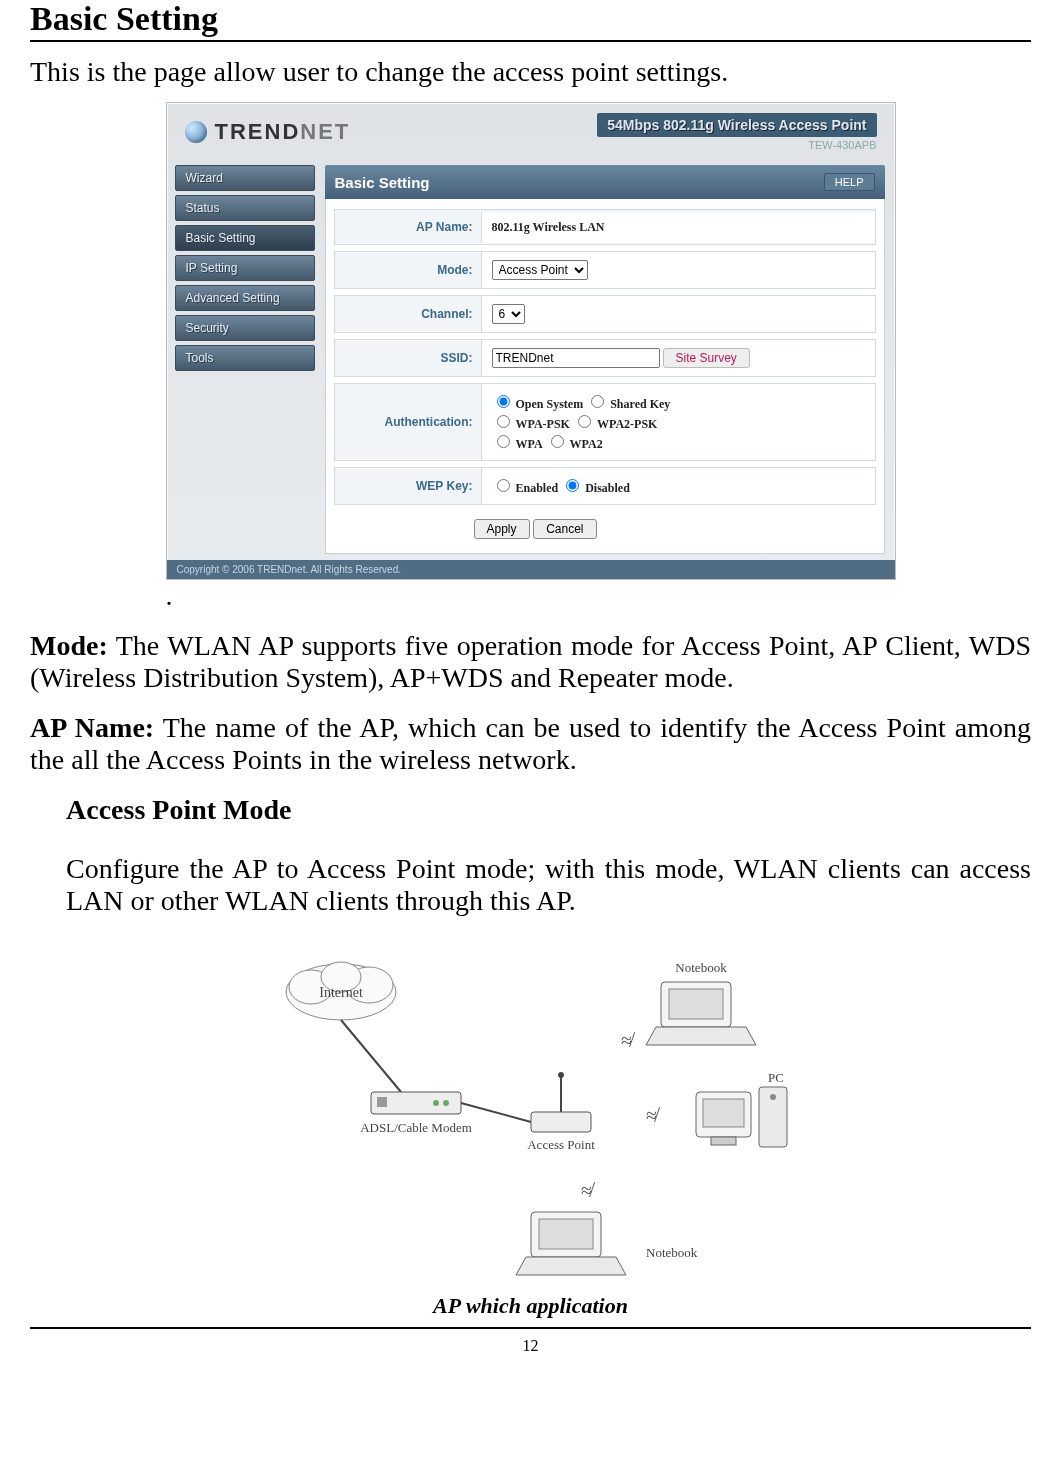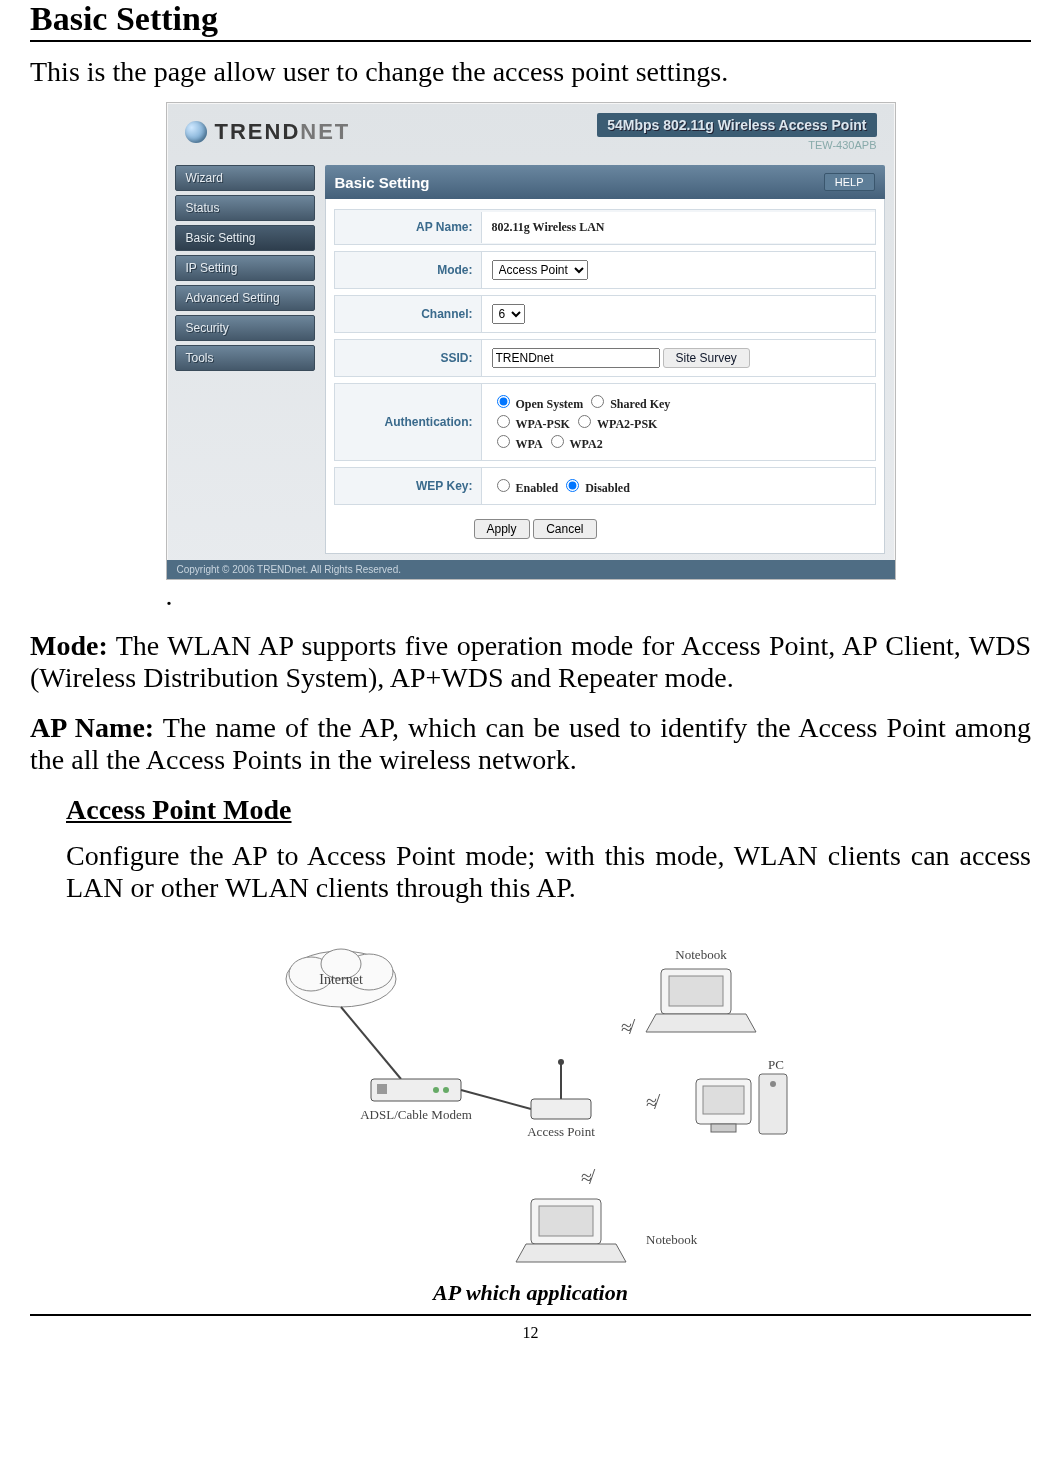--- a/index.html
+++ b/index.html
@@ -149,21 +149,21 @@
     padding: 8px 0 0 140px;
   }
   .uibtn {
     font-size: 12px;
     padding: 2px 12px;
     background: #eee;
     border: 1px solid #888;
     border-radius: 3px;
     cursor: pointer;
   }
-  .uibtn.disabled { color: #0f172a; border-color:#bbb; cursor: default;}
+  .uibtn.disabled { color: #be185d; border-color:#bbb; cursor: default;}
   select, input[type=text] {
     font-size: 12px;
     padding: 1px 2px;
   }
   .txt-wide { width: 160px; }
   .footer-strip {
     background: #4f6d84;
     color: #c9d5df;
     font-size: 10px;
     text-align: left;
@@ -175,22 +175,21 @@
     margin: 18px 0;
     text-align: justify;
   }
   .desc .label { font-weight: bold; }
   .submode {
     margin: 10px 0 10px 36px;
   }
   .submode h2 {
     font-size: 28px;
     font-weight: bold;
-    text-decoration: underline;
-    margin: 0 0 14px 0;
+    margin: 0 0 27px 0;
   }
   .submode p {
     font-size: 28px;
     text-align: justify;
     margin: 0;
   }
   .diagram {
     width: 560px;
     margin: 20px auto 0 auto;
     display: block;

